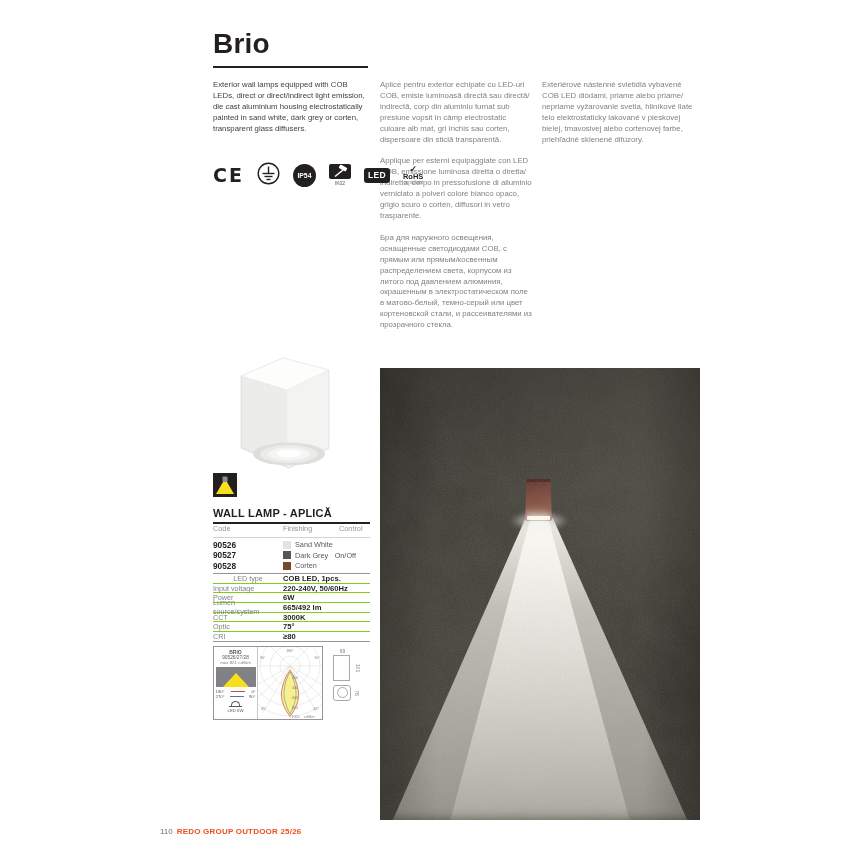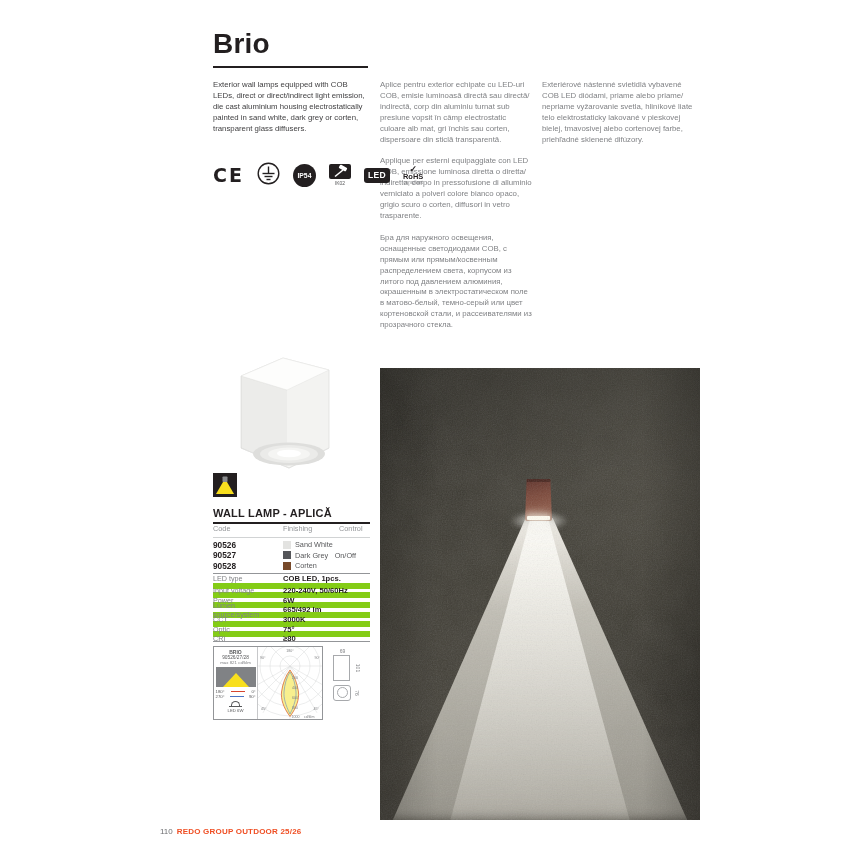--- a/index.html
+++ b/index.html
@@ -46,22 +46,22 @@
   .c-code { width:70px; }
   .c-fin { width:56px; }
   .c-ctl { width:31px; }
   .tbl-body { position:relative; padding:2px 0 2px; }
   .code-row { display:flex; align-items:center; height:10.5px; }
   .code-val { width:70px; font-size:8.3px; font-weight:700; color:#231f20; }
   .swatch { width:8px; height:8px; margin-right:4px; flex:0 0 auto; }
   .fin-name { font-size:7.3px; color:#58595b; }
   .control-val { position:absolute; right:14px; top:50%; transform:translateY(-50%); font-size:7.3px; color:#58595b; }
 
-  .spec-row { display:flex; align-items:center; height:9.7px; border-top:6px solid #84cc16; }
-  .spec-row:first-of-type { border-top:1px solid #939598; }
+  .spec-row { display:flex; align-items:center; height:9.7px; border-top:1px solid #84cc16; }
+  .spec-row:first-of-type { border-top:1px solid #939598;text-align:center; }
   .spec-label { width:70px; font-size:7.2px; color:#808285; }
   .spec-value { font-size:7.6px; font-weight:700; color:#231f20; }
   .spec-end { height:1px; background:#939598; }
 
   
   .photometry-row { margin-top:4px; display:flex; align-items:flex-start; }
   .photo-box { display:flex; border:1px solid #939598; background:#fff; }
   .pm-info { width:44px; height:72px; border-right:1px solid #c7c8ca; display:flex; flex-direction:column; align-items:center; padding:2px 1px 1px; }
   .pm-name { font-size:5px; font-weight:700; color:#58595b; }
   .pm-codes { font-size:4.8px; color:#58595b; }

